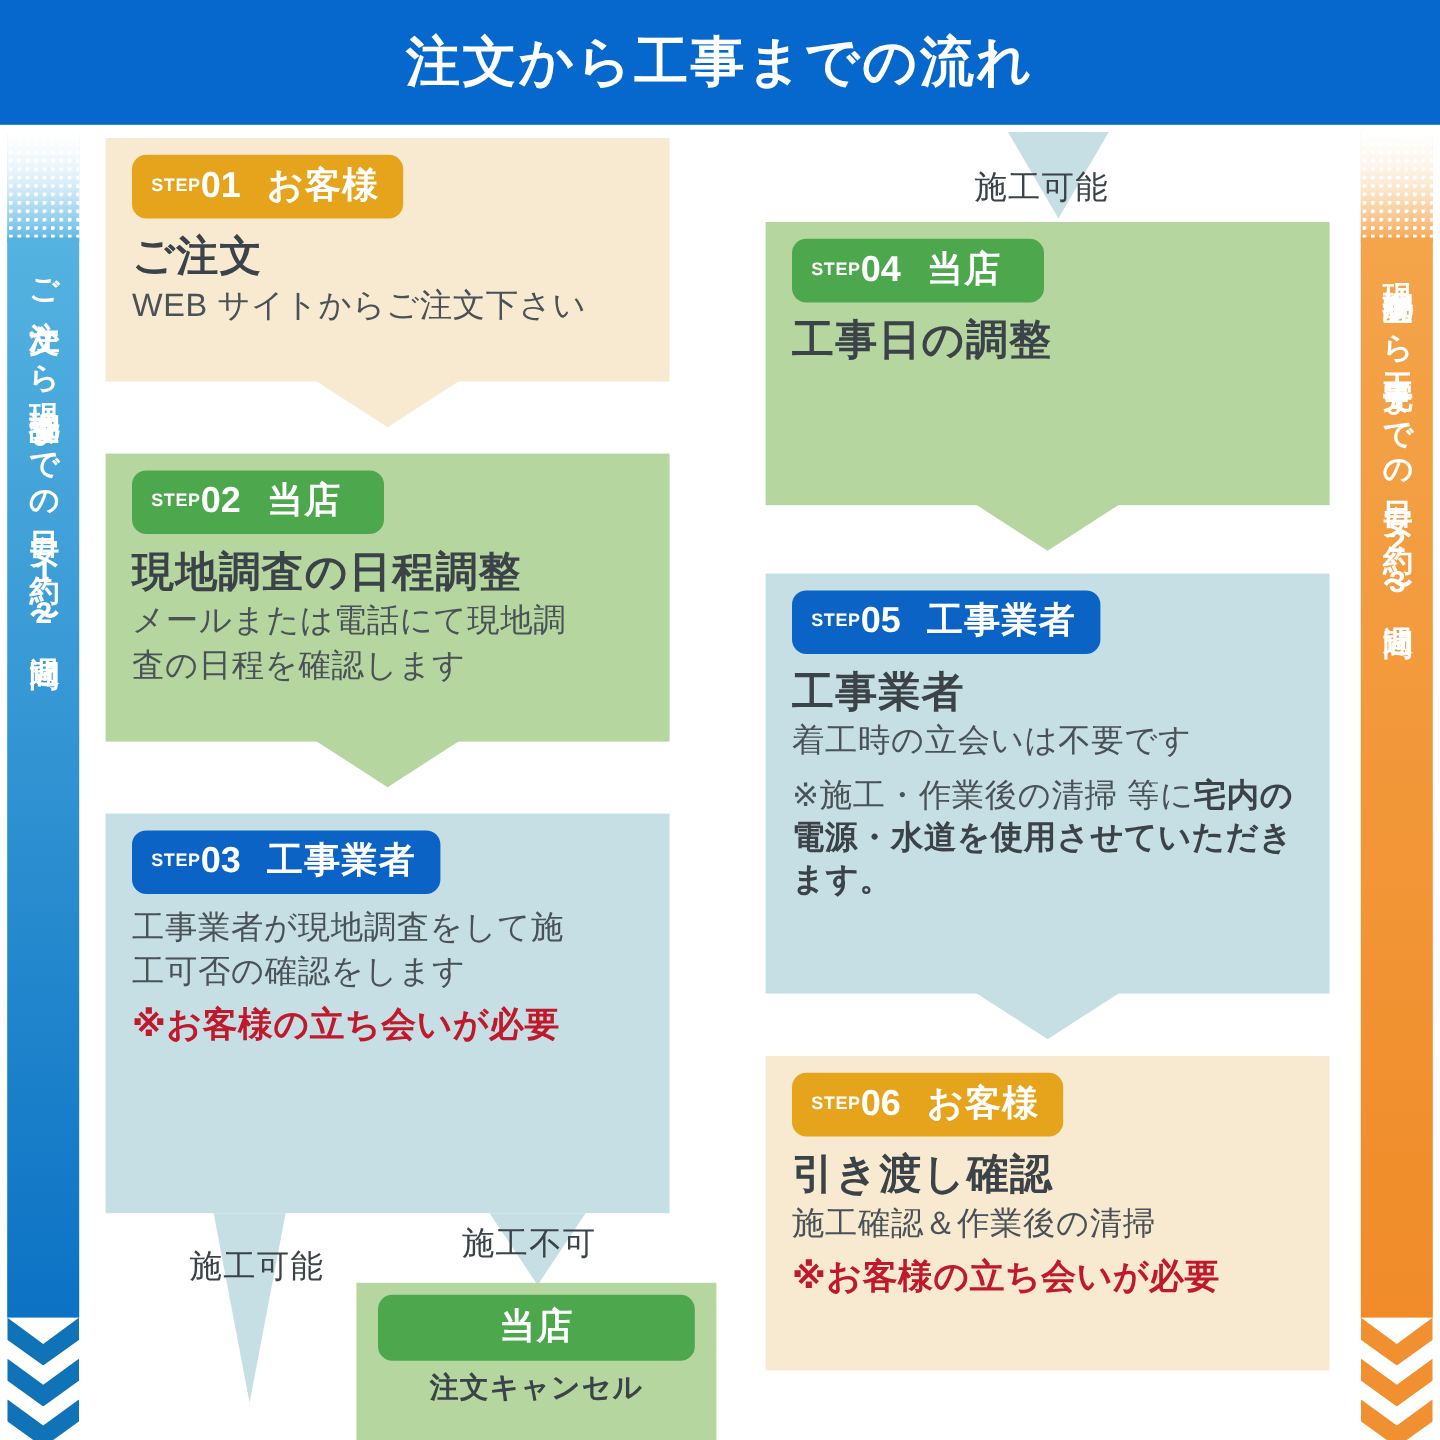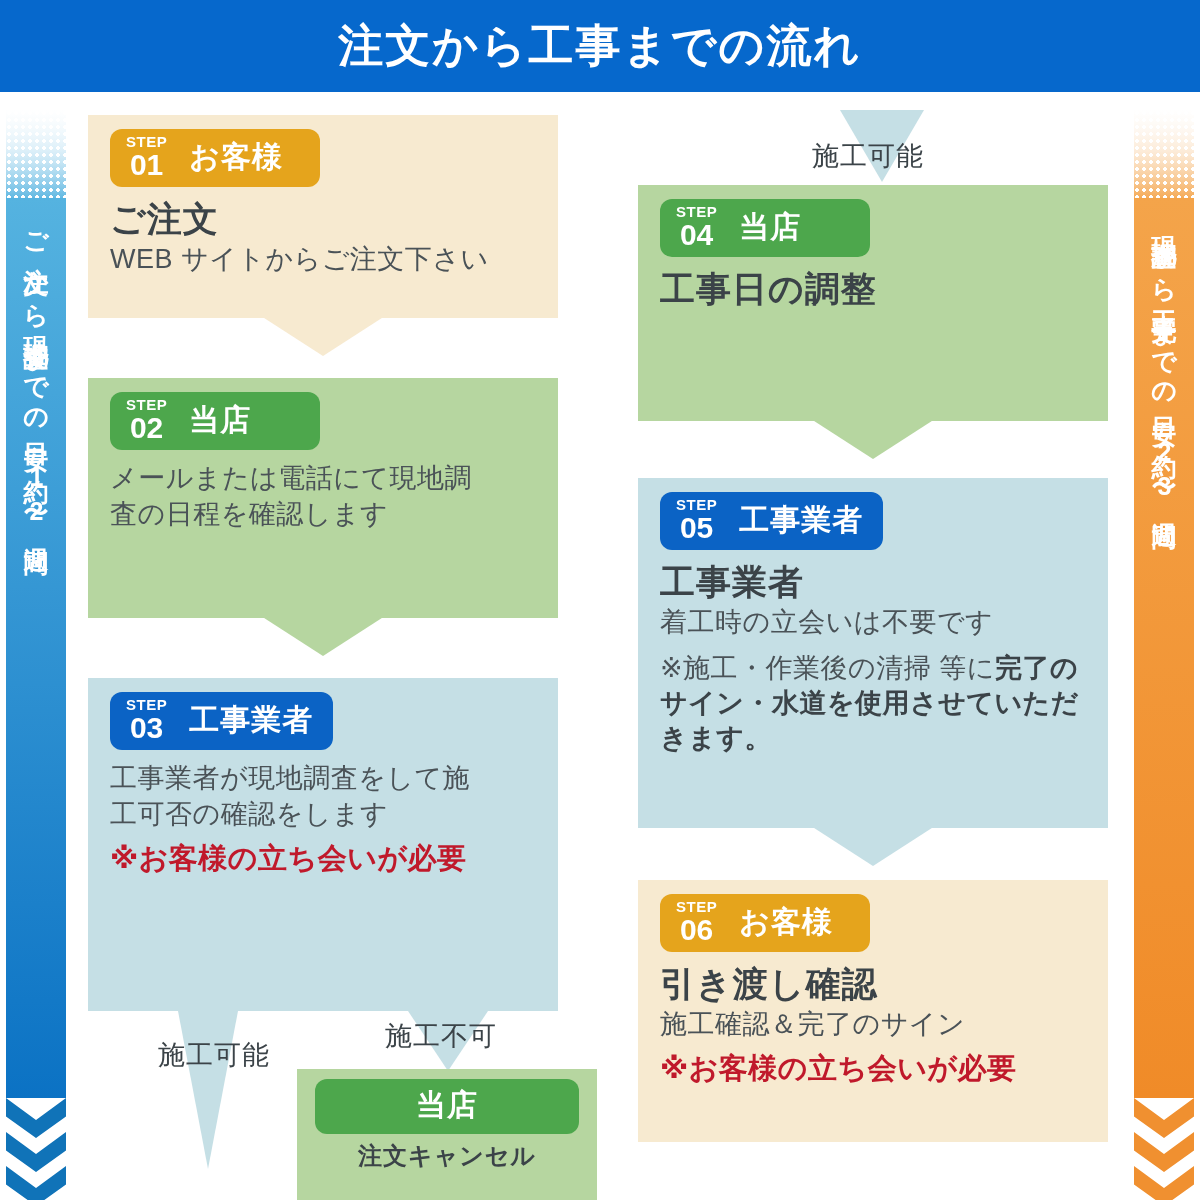--- a/index.html
+++ b/index.html
@@ -6,21 +6,21 @@
   html, body {
     width: 1200px; height: 1200px;
     background: #ffffff;
     font-family: "Liberation Sans", "DejaVu Sans", sans-serif;
     overflow: hidden;
   }
   #root { position: relative; width: 1200px; height: 1200px; }
 
   
   .header {
-    position: absolute; left: 0; top: 0; width: 1200px; height: 92px;
+    position: absolute; left: 0; top: 0; width: 1200px; height: 104px;
     background: #0668cc;
     display: flex; align-items: center; justify-content: center;
   }
   .header-title {
     color: #ffffff; font-size: 45px; font-weight: bold;
     letter-spacing: 2px;
   }
 
   
   .rail { position: absolute; top: 110px; width: 60px; height: 1090px; }
@@ -79,21 +79,21 @@
     border-right: 62px solid transparent;
     transform: translateX(-50%);
   }
   .badge {
     display: inline-flex; align-items: center;
     border-radius: 12px; color: #fff;
     padding: 5px 20px 7px 16px; min-width: 210px;
     margin-bottom: 8px;
   }
   .badge-step {
-    display: flex; flex-direction: column; align-items: center;
+    display: flex; align-items: center;
     line-height: 1; margin-right: 22px;
   }
   .badge-step-word { font-size: 15px; font-weight: bold; letter-spacing: 0.5px; }
   .badge-step-num  { font-size: 30px; font-weight: bold; margin-top: 1px; }
   .badge-role { font-size: 30px; font-weight: bold; letter-spacing: 1px; }
 
   .card-title {
     font-size: 35px; font-weight: bold; color: #3b4348;
     line-height: 1.15; margin-top: 4px; letter-spacing: 1px;
   }
@@ -192,20 +192,21 @@
   </div>
 
   <div class="card pal-green" style="left:88px; top:378px; width:470px; height:240px;">
     <div class="badge">
       <span class="badge-step">
         <span class="badge-step-word">STEP</span>
         <span class="badge-step-num">02</span>
       </span>
       <span class="badge-role">当店</span>
     </div>
+    <div class="card-title">現地調査の日程調整</div>
     <div class="card-body" style="white-space:pre-line;">メールまたは電話にて現地調
 査の日程を確認します</div>
     <div class="tip"></div>
   </div>
 
   <div class="card pal-blue" style="left:88px; top:678px; width:470px; height:333px;">
     <div class="badge">
       <span class="badge-step">
         <span class="badge-step-word">STEP</span>
         <span class="badge-step-num">03</span>
@@ -256,31 +257,31 @@
     <div class="badge">
       <span class="badge-step">
         <span class="badge-step-word">STEP</span>
         <span class="badge-step-num">05</span>
       </span>
       <span class="badge-role">工事業者</span>
     </div>
     <div class="card-title">工事業者</div>
     <div class="card-body">着工時の立会いは不要です</div>
     <div class="card-body tight" style="margin-top:10px;">
-      <span>※施工・作業後の清掃 等に</span><span class="b">完了のサイン・水道を使用させていただきます。</span>
+      <span>※施工・作業後の清掃 等に</span><span class="b">宅内の電源・水道を使用させていただきます。</span>
     </div>
     <div class="tip"></div>
   </div>
 
   <div class="card pal-cream" style="left:638px; top:880px; width:470px; height:262px;">
     <div class="badge">
       <span class="badge-step">
         <span class="badge-step-word">STEP</span>
         <span class="badge-step-num">06</span>
       </span>
       <span class="badge-role">お客様</span>
     </div>
     <div class="card-title">引き渡し確認</div>
-    <div class="card-body">施工確認＆完了のサイン</div>
+    <div class="card-body">施工確認＆作業後の清掃</div>
     <div class="card-note">※お客様の立ち会いが必要</div>
   </div>
 
 </div>
 
 </body></html>

